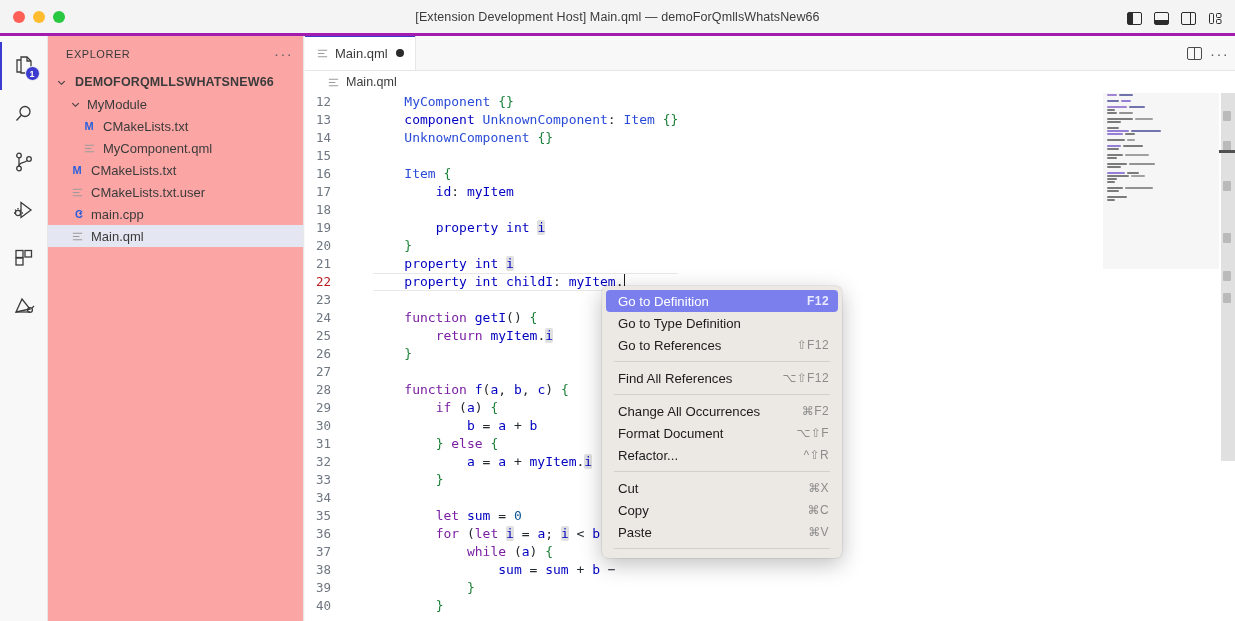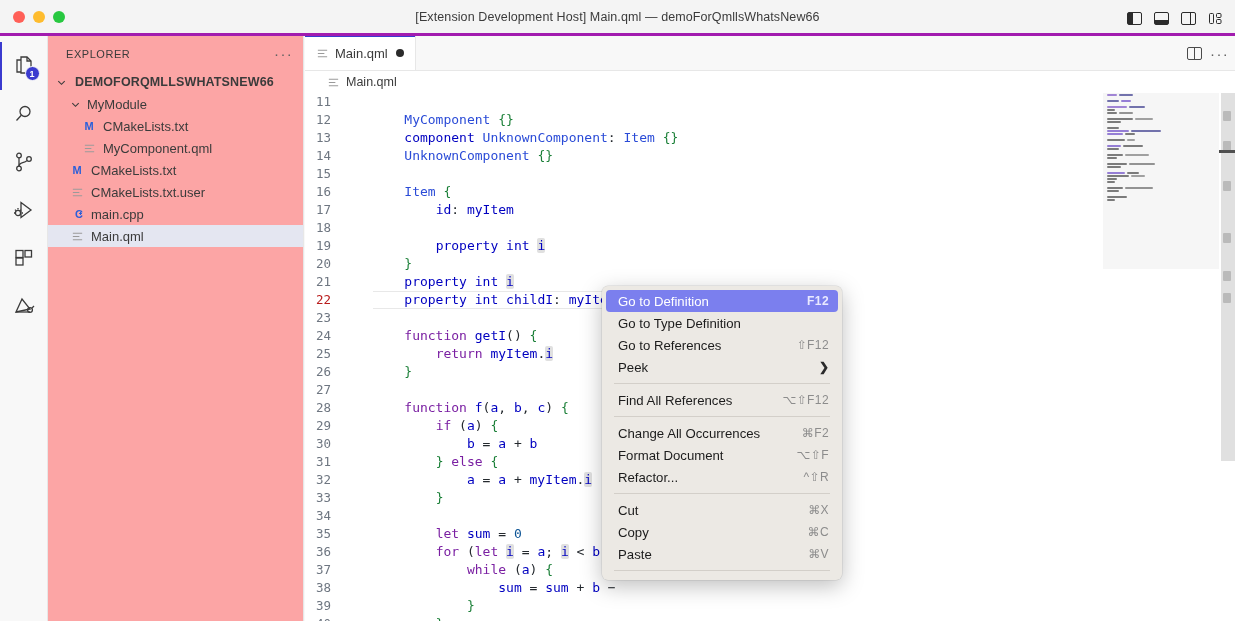--- a/index.html
+++ b/index.html
@@ -388,21 +388,20 @@
       <span>
         <svg width="13" height="13" viewBox="0 0 14 14" stroke="#9a9a9a" stroke-width="1.3" fill="none">
             <path d="M2 3.5h10M2 7h7M2 10.5h10"></path>
           </svg>
       </span>
       <span>Main.qml</span>
     </div>
 
     <div class="code-wrap">
       <div class="code" id="code-lines">
-          <div class="line"><span class="ln">11</span><span class="txt"></span></div>
           <div class="line"><span class="ln">12</span><span class="txt"><span class="pl">&nbsp;&nbsp;&nbsp;&nbsp;</span><span class="ty">MyComponent</span><span class="pl">&nbsp;</span><span class="br">{}</span></span></div>
           <div class="line"><span class="ln">13</span><span class="txt"><span class="pl">&nbsp;&nbsp;&nbsp;&nbsp;</span><span class="kb">component</span><span class="pl">&nbsp;</span><span class="ty">UnknownComponent</span><span class="pl">:&nbsp;</span><span class="ty">Item</span><span class="pl">&nbsp;</span><span class="br">{}</span></span></div>
           <div class="line"><span class="ln">14</span><span class="txt"><span class="pl">&nbsp;&nbsp;&nbsp;&nbsp;</span><span class="ty">UnknownComponent</span><span class="pl">&nbsp;</span><span class="br">{}</span></span></div>
           <div class="line"><span class="ln">15</span><span class="txt"></span></div>
           <div class="line"><span class="ln">16</span><span class="txt"><span class="pl">&nbsp;&nbsp;&nbsp;&nbsp;</span><span class="ty">Item</span><span class="pl">&nbsp;</span><span class="br">{</span></span></div>
           <div class="line"><span class="ln">17</span><span class="txt"><span class="pl">&nbsp;&nbsp;&nbsp;&nbsp;&nbsp;&nbsp;&nbsp;&nbsp;</span><span class="kb">id</span><span class="pl">:&nbsp;</span><span class="kb">myItem</span></span></div>
           <div class="line"><span class="ln">18</span><span class="txt"></span></div>
           <div class="line"><span class="ln">19</span><span class="txt"><span class="pl">&nbsp;&nbsp;&nbsp;&nbsp;&nbsp;&nbsp;&nbsp;&nbsp;</span><span class="kb">property</span><span class="pl">&nbsp;</span><span class="kb">int</span><span class="pl">&nbsp;</span><span class="kb hl">i</span></span></div>
           <div class="line"><span class="ln">20</span><span class="txt"><span class="pl">&nbsp;&nbsp;&nbsp;&nbsp;</span><span class="br">}</span></span></div>
           <div class="line"><span class="ln">21</span><span class="txt"><span class="pl">&nbsp;&nbsp;&nbsp;&nbsp;</span><span class="kb">property</span><span class="pl">&nbsp;</span><span class="kb">int</span><span class="pl">&nbsp;</span><span class="kb hl">i</span></span></div>
@@ -549,24 +548,20 @@
         <span>Go to Definition</span>
         <span class="sc">F12</span>
       </div>
       <div class="mi">
         <span>Go to Type Definition</span>
       </div>
       <div class="mi">
         <span>Go to References</span>
         <span class="sc">⇧F12</span>
       </div>
-      <div class="mi">
-        <span>Peek</span>
-        <span class="chev">❯</span>
-      </div>
       <div class="msep"></div>
       <div class="mi">
         <span>Find All References</span>
         <span class="sc">⌥⇧F12</span>
       </div>
       <div class="msep"></div>
       <div class="mi">
         <span>Change All Occurrences</span>
         <span class="sc">⌘F2</span>
       </div>

